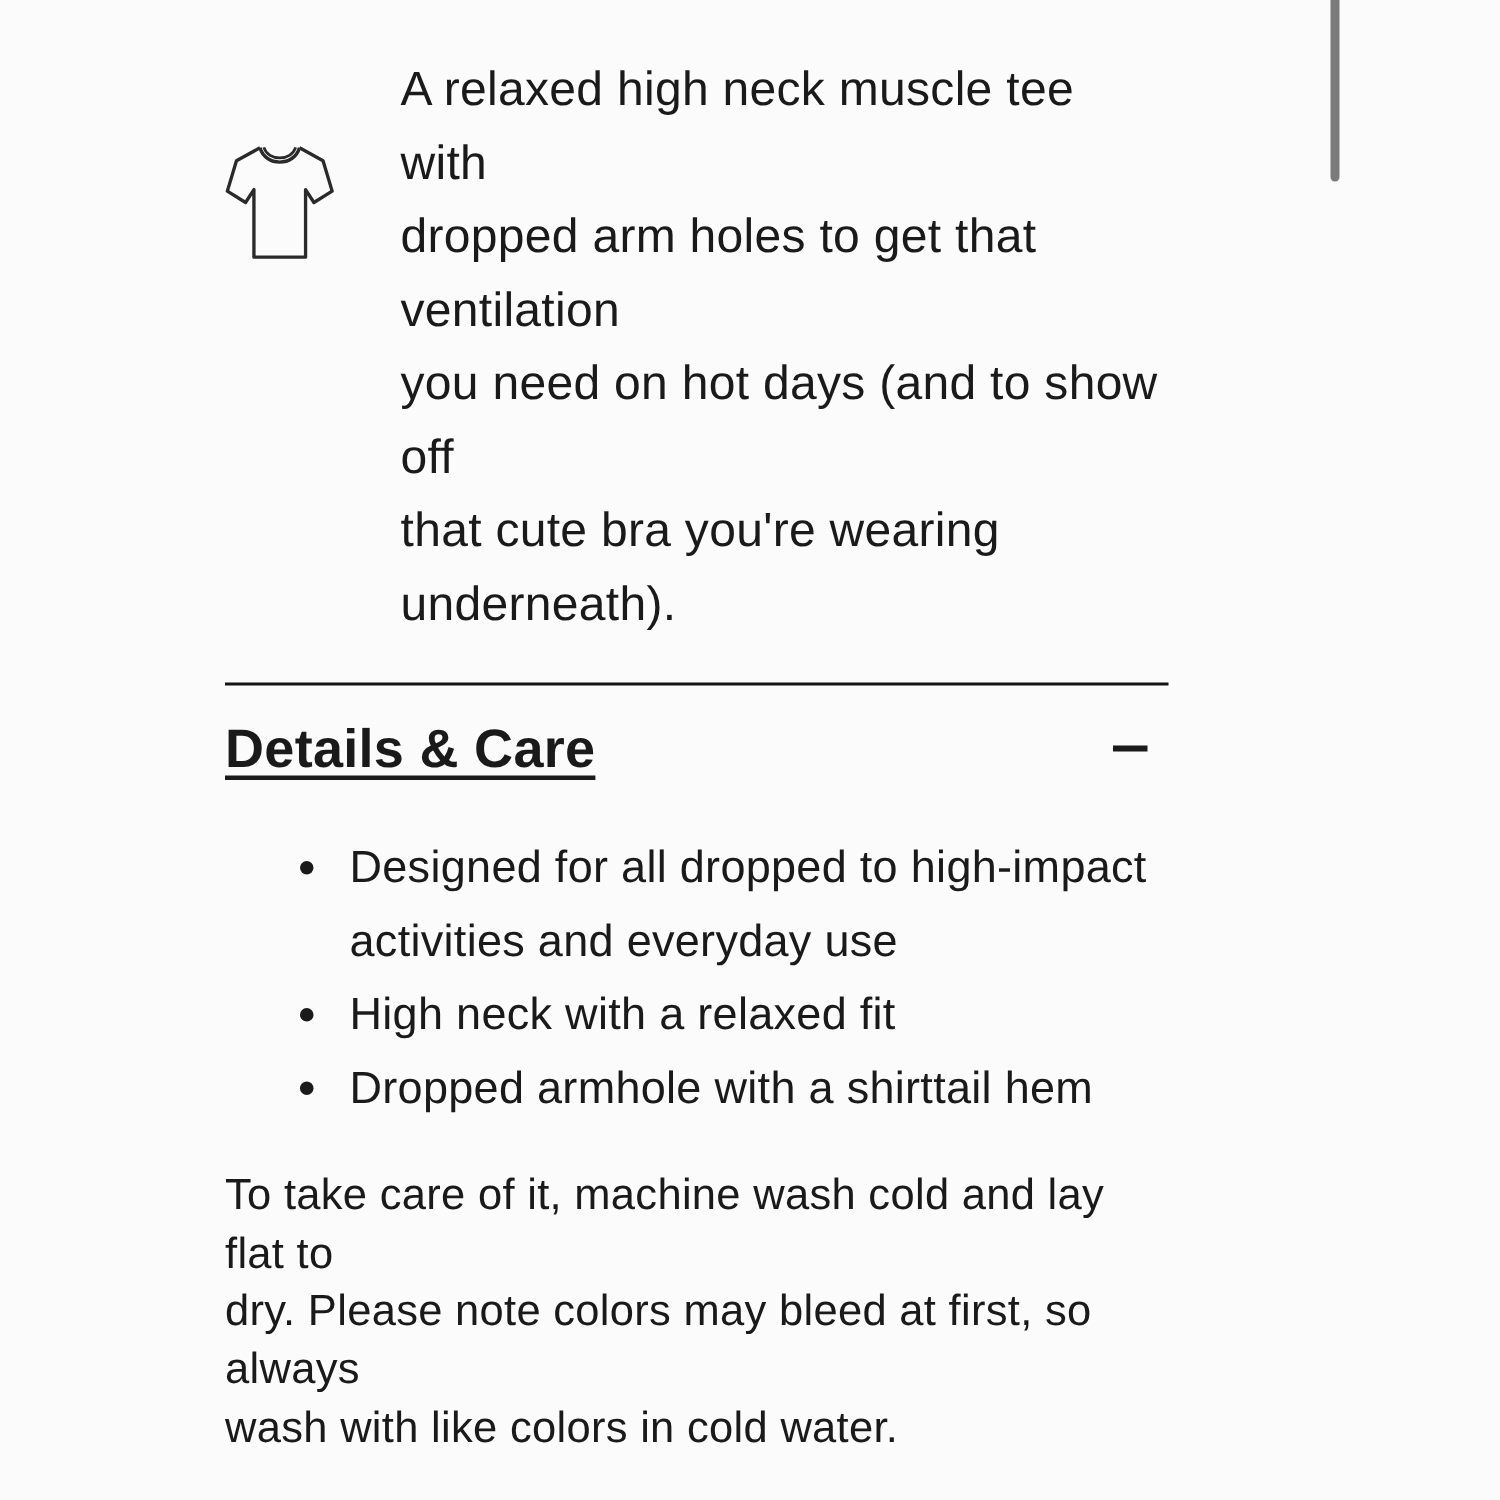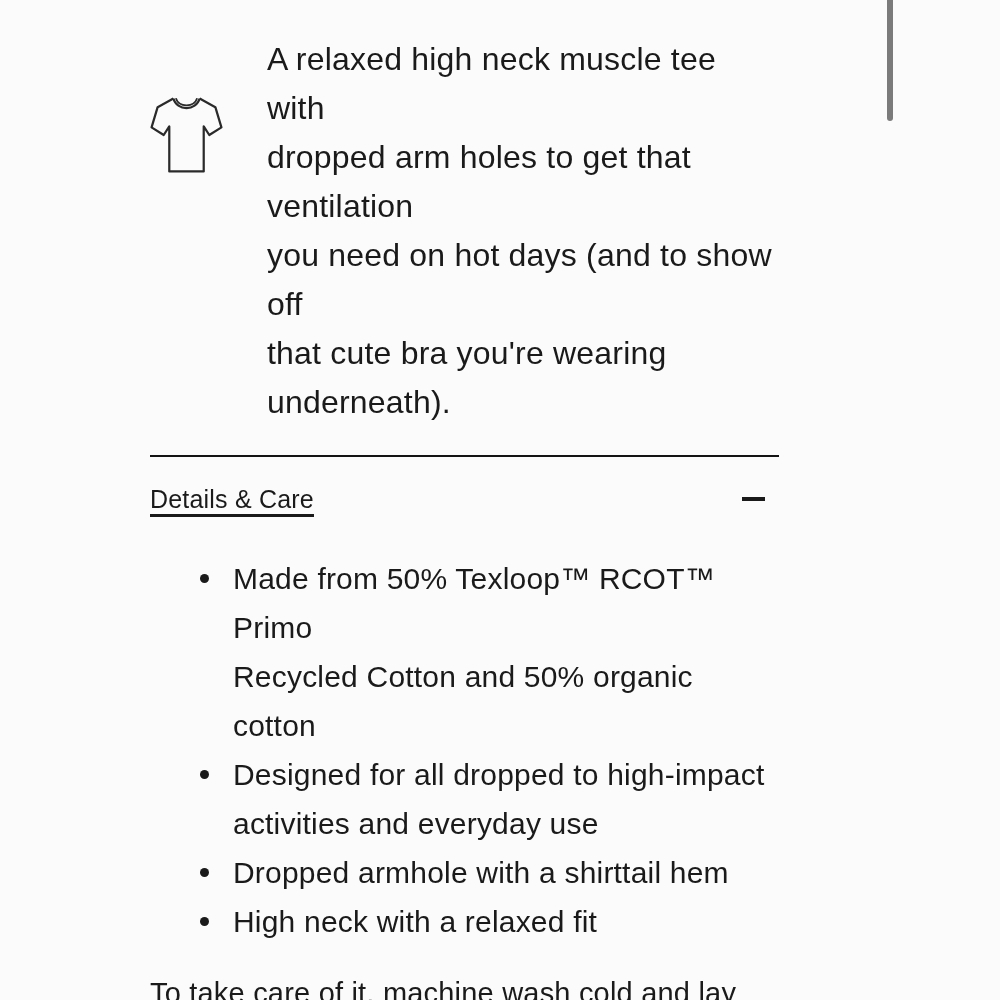--- a/index.html
+++ b/index.html
@@ -43,22 +43,22 @@
   .accordion-header {
     margin-top: 21px;
     height: 42px;
     display: flex;
     align-items: center;
     justify-content: space-between;
     cursor: pointer;
   }
   .accordion-title {
     margin: 0;
-    font-size: 25px;
-    font-weight: 400;
+    font-size: 36px;
+    font-weight: 700;
     letter-spacing: 0.2px;
     text-decoration: underline;
     text-decoration-thickness: 2.5px;
     text-underline-offset: 6px;
     text-align: center;
   }
   .minus {
     width: 23px;
     height: 4px;
     background: #1a1a1a;
@@ -132,26 +132,24 @@
     <div class="divider"></div>
 
     <div class="accordion-header">
       <h2 class="accordion-title">Details &amp; Care</h2>
       <span class="minus"></span>
     </div>
 
     <div>
 
       <ul class="bullets">
-        <li>Made from 50% Texloop™ RCOT™ Primo
-Recycled Cotton and 50% organic cotton</li>
         <li>Designed for all dropped to high-impact
 activities and everyday use</li>
+        <li>High neck with a relaxed fit</li>
         <li>Dropped armhole with a shirttail hem</li>
-        <li>High neck with a relaxed fit</li>
       </ul>
 
       <p class="care">To take care of it, machine wash cold and lay flat to
 dry. Please note colors may bleed at first, so always
 wash with like colors in cold water.</p>
     </div>
 
   </div>
 </div>
 

